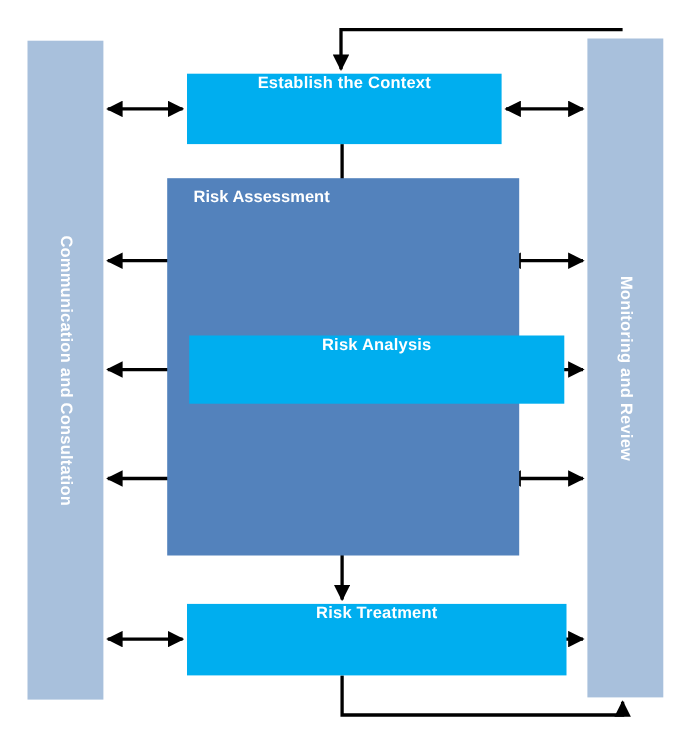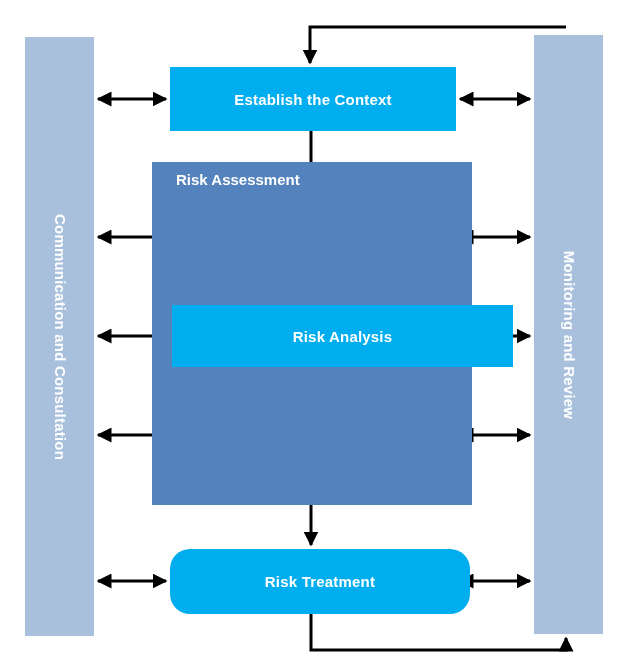--- a/index.html
+++ b/index.html
@@ -65,32 +65,31 @@
     left: 24px;
     top: 9px;
     color: #ffffff;
     font-size: 15px;
     font-weight: bold;
   }
   .proc-box {
     position: absolute;
     background: #00aeef;
     display: flex;
-    align-items: center;
     justify-content: center;
     color: #ffffff;
     font-size: 15px;
     font-weight: bold;
     letter-spacing: 0.2px;
   }
   #box-context   { left: 170px; top: 67px;  width: 286px; height: 64px; }
   #box-ident     { left: 172px; top: 206px; width: 284px; height: 63px; }
   #box-analysis  { left: 172px; top: 305px; width: 341px; height: 62px; }
   #box-eval      { left: 172px; top: 403px; width: 284px; height: 64px; }
-  #box-treatment { left: 170px; top: 549px; width: 300px; height: 65px; border-radius: 20px; }
+  #box-treatment { left: 170px; top: 549px; width: 345px; height: 65px; }
 </style>
 </head>
 <body>
 
 <div id="diagram">
 
   <svg id="svg-layer" viewBox="0 0 620 668" xmlns="http://www.w3.org/2000/svg">
     <defs>
       <marker id="arrow-end" viewBox="0 0 10 10" refX="9" refY="5" markerWidth="5" markerHeight="5" orient="auto-start-reverse">
         <path d="M 0 0 L 10 5 L 0 10 z" fill="#000000"></path>

